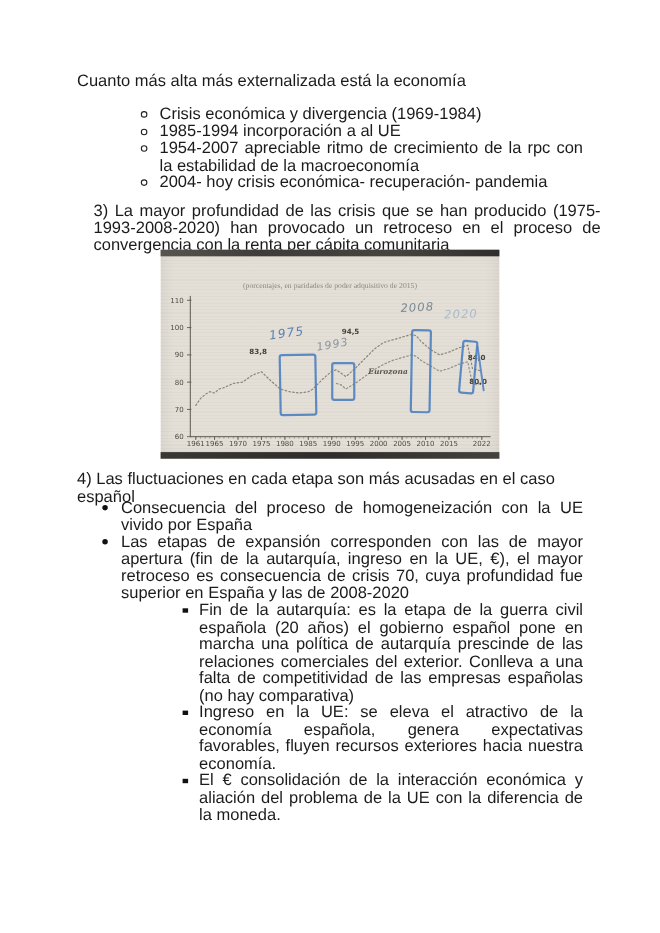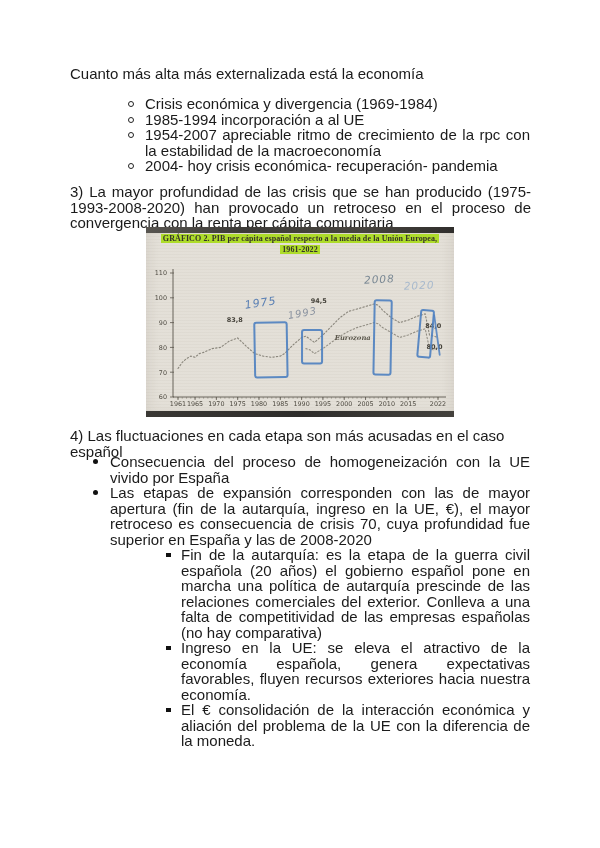--- a/index.html
+++ b/index.html
@@ -30,21 +30,21 @@
   }
   
   .squ > li > .bullet{flex:0 0 21px;}
   .squ > li > .bullet::after{
     content:"";position:absolute;left:6px;top:5.5px;width:4.5px;height:4.5px;
     background:#111;
   }
   .nest{display:block;padding-left:72px;}
   #p1{left:70px;top:66px;width:460px;}
   #list1{left:121px;top:96px;width:409px;}
-  #p3{left:70px;top:184px;width:461px;}
+  #p3{left:85px;top:184px;width:461px;}
   #p4{left:70px;top:428px;width:460px;}
   #list2{left:88px;top:454px;width:442px;}
   
   #fig{
     left:146px;top:227px;width:308px;height:190px;margin:0;
     background:#e3dfd7;
     background-image:repeating-linear-gradient(0deg,rgba(90,80,60,0.03) 0 1px,rgba(255,255,255,0.02) 1px 3px);
     box-shadow:inset 0 0 14px rgba(70,60,40,0.12);
   }
   .strip-top{position:absolute;top:0;left:0;right:0;height:6px;
@@ -91,24 +91,21 @@
       <li>
         <span class="bullet"></span>
         <span class="li-text">2004- hoy crisis económica- recuperación- pandemia</span>
       </li>
     </ul>
 
   <p id="p3" class="abs just">3) La mayor profundidad de las crisis que se han producido (1975-1993-2008-2020) han provocado un retroceso en el proceso de convergencia con la renta per cápita comunitaria</p>
 
   <figure id="fig" class="abs">
     <div class="strip-top"></div>
-    <div class="c-title">
-      <span class="hl" id="hl1" style="background: rgb(174, 220, 42);">GRÁFICO 2. PIB per cápita español respecto a la media de la Unión Europea,</span><br>
-      <span class="hl" id="hl2" style="background: rgb(174, 220, 42);">1961-2022</span>
-    </div>
+    <div class="c-sub">(porcentajes, en paridades de poder adquisitivo de 2015)</div>
     <svg id="plot" width="308" height="190" viewBox="0 0 308 190">
         <g>
           <line x1="27" y1="42" x2="27" y2="170" class="ax"></line>
           <line x1="27" y1="170" x2="300" y2="170" class="ax"></line>
           <line x1="24" y1="46" x2="28" y2="46" class="tick"></line>
           <text x="21" y="48.3" text-anchor="end" class="tlab">110</text>
           <line x1="24" y1="70.8" x2="28" y2="70.8" class="tick"></line>
           <text x="21" y="73.1" text-anchor="end" class="tlab">100</text>
           <line x1="24" y1="95.6" x2="28" y2="95.6" class="tick"></line>
           <text x="21" y="97.89999999999999" text-anchor="end" class="tlab">90</text>

